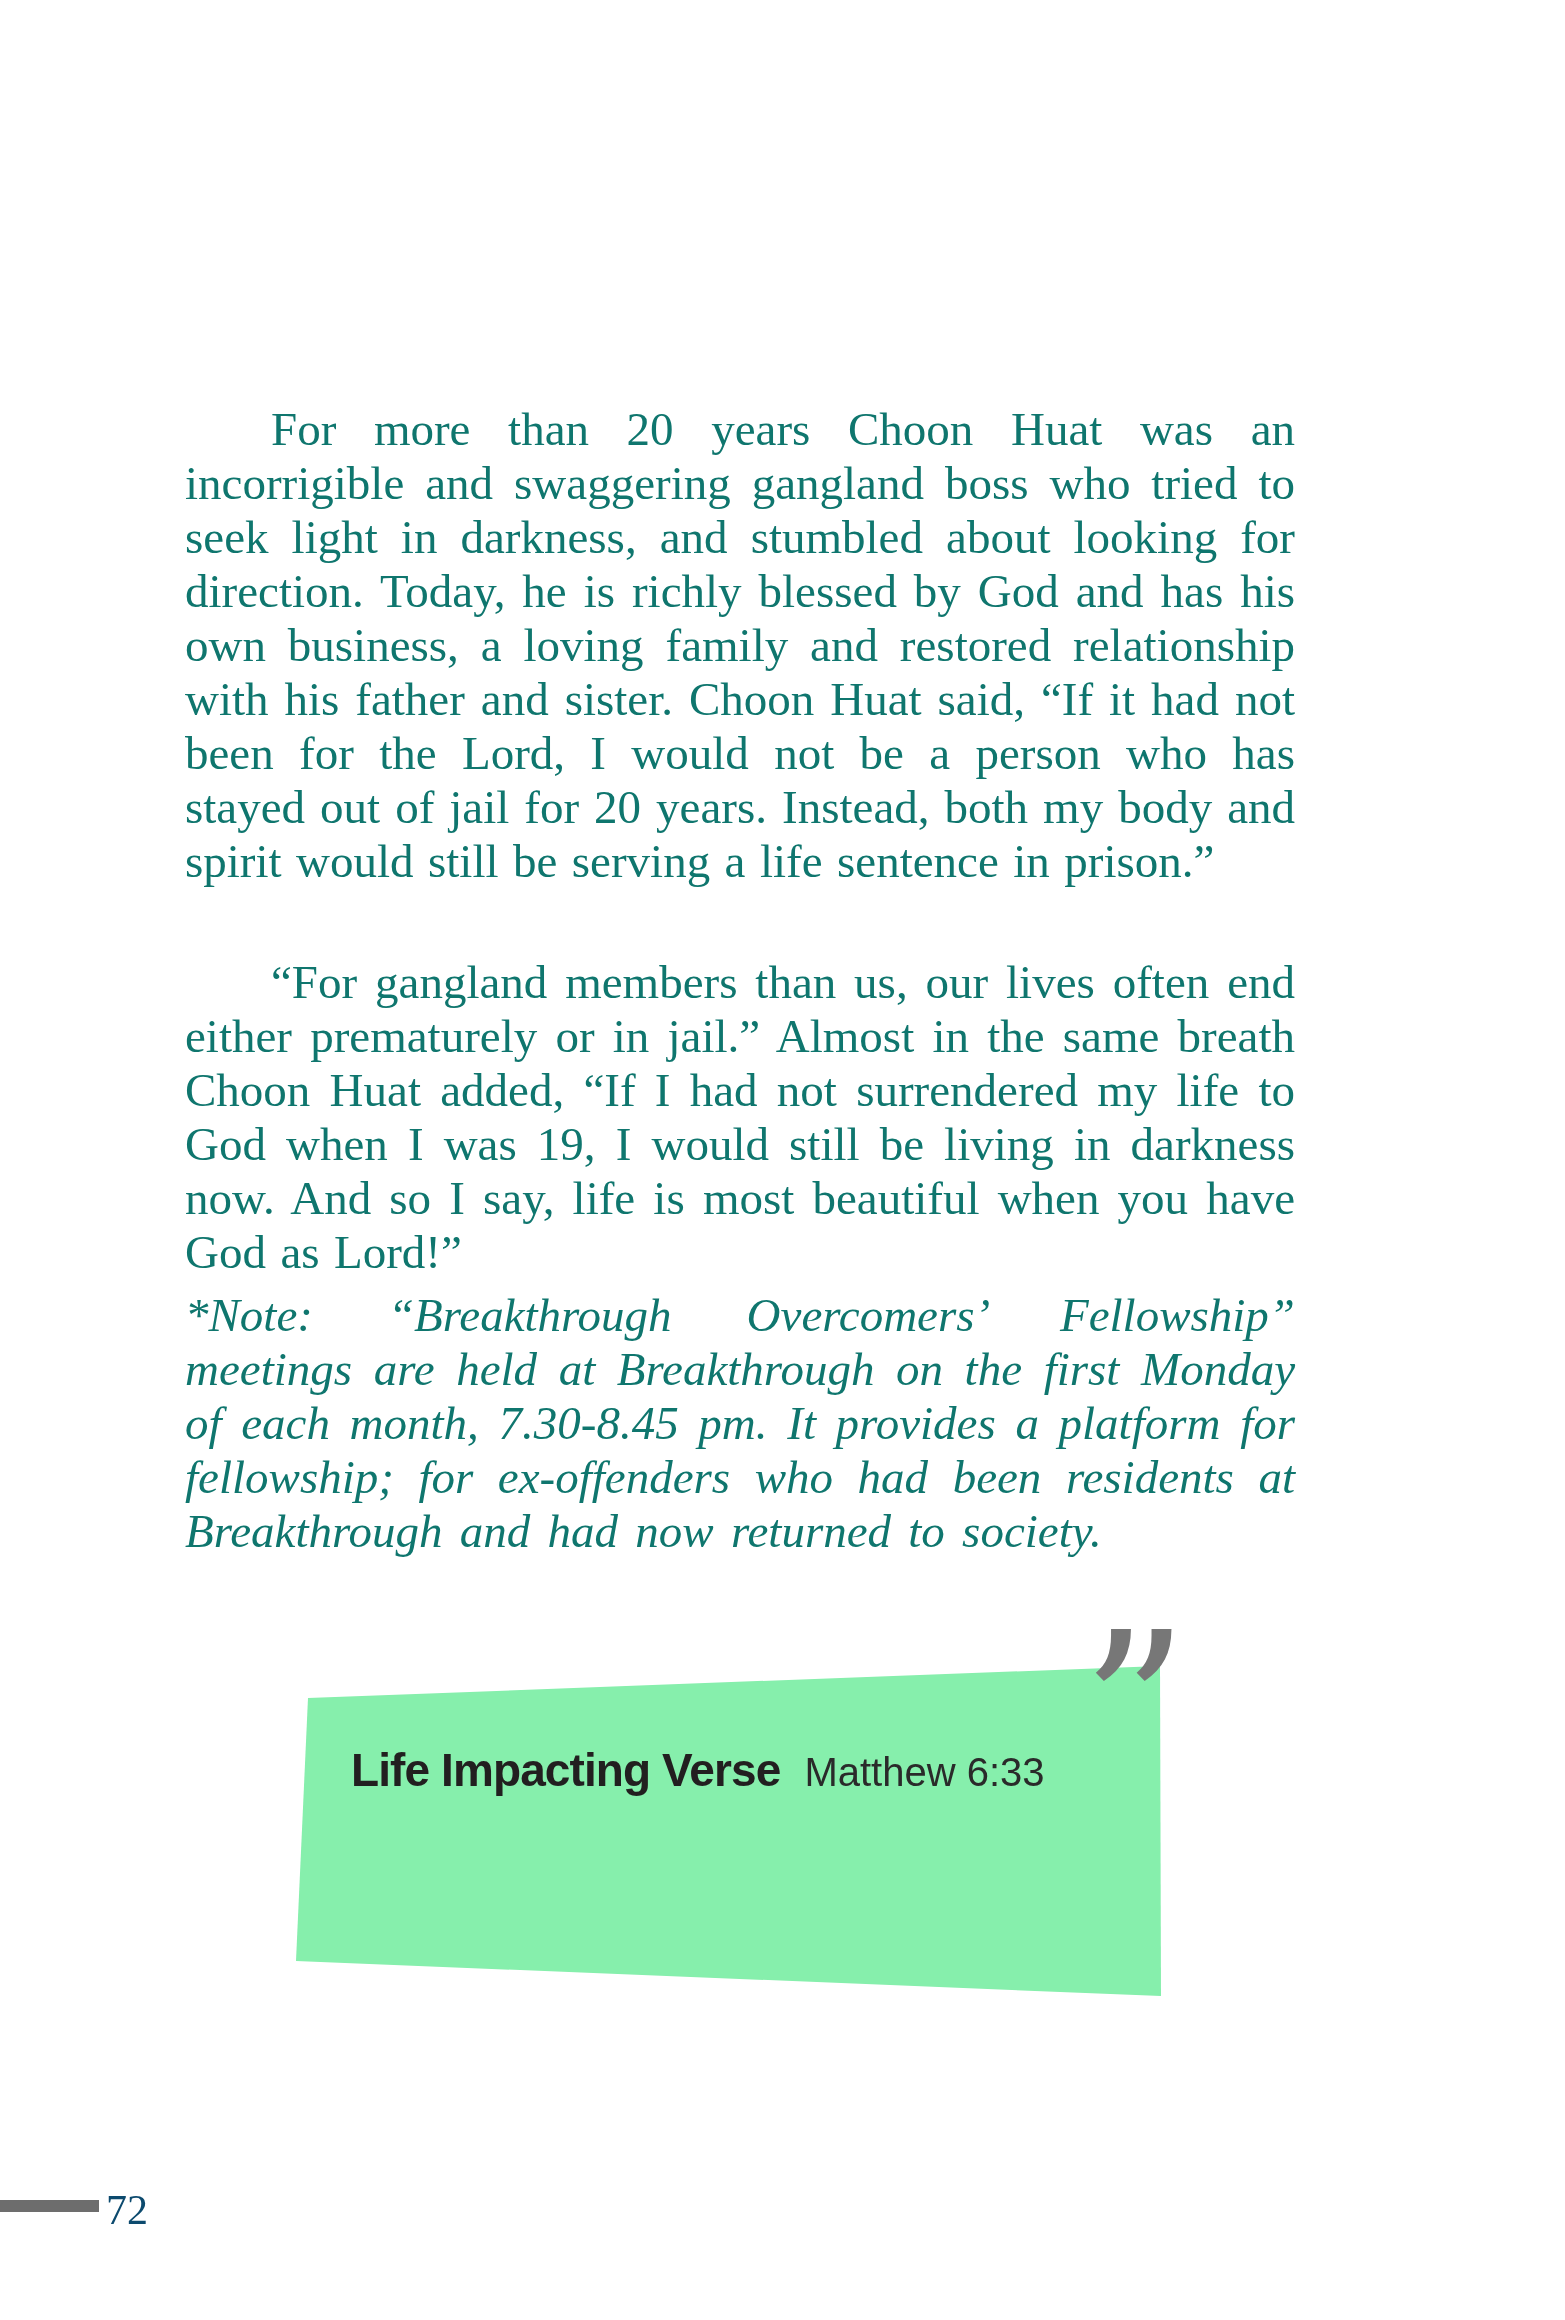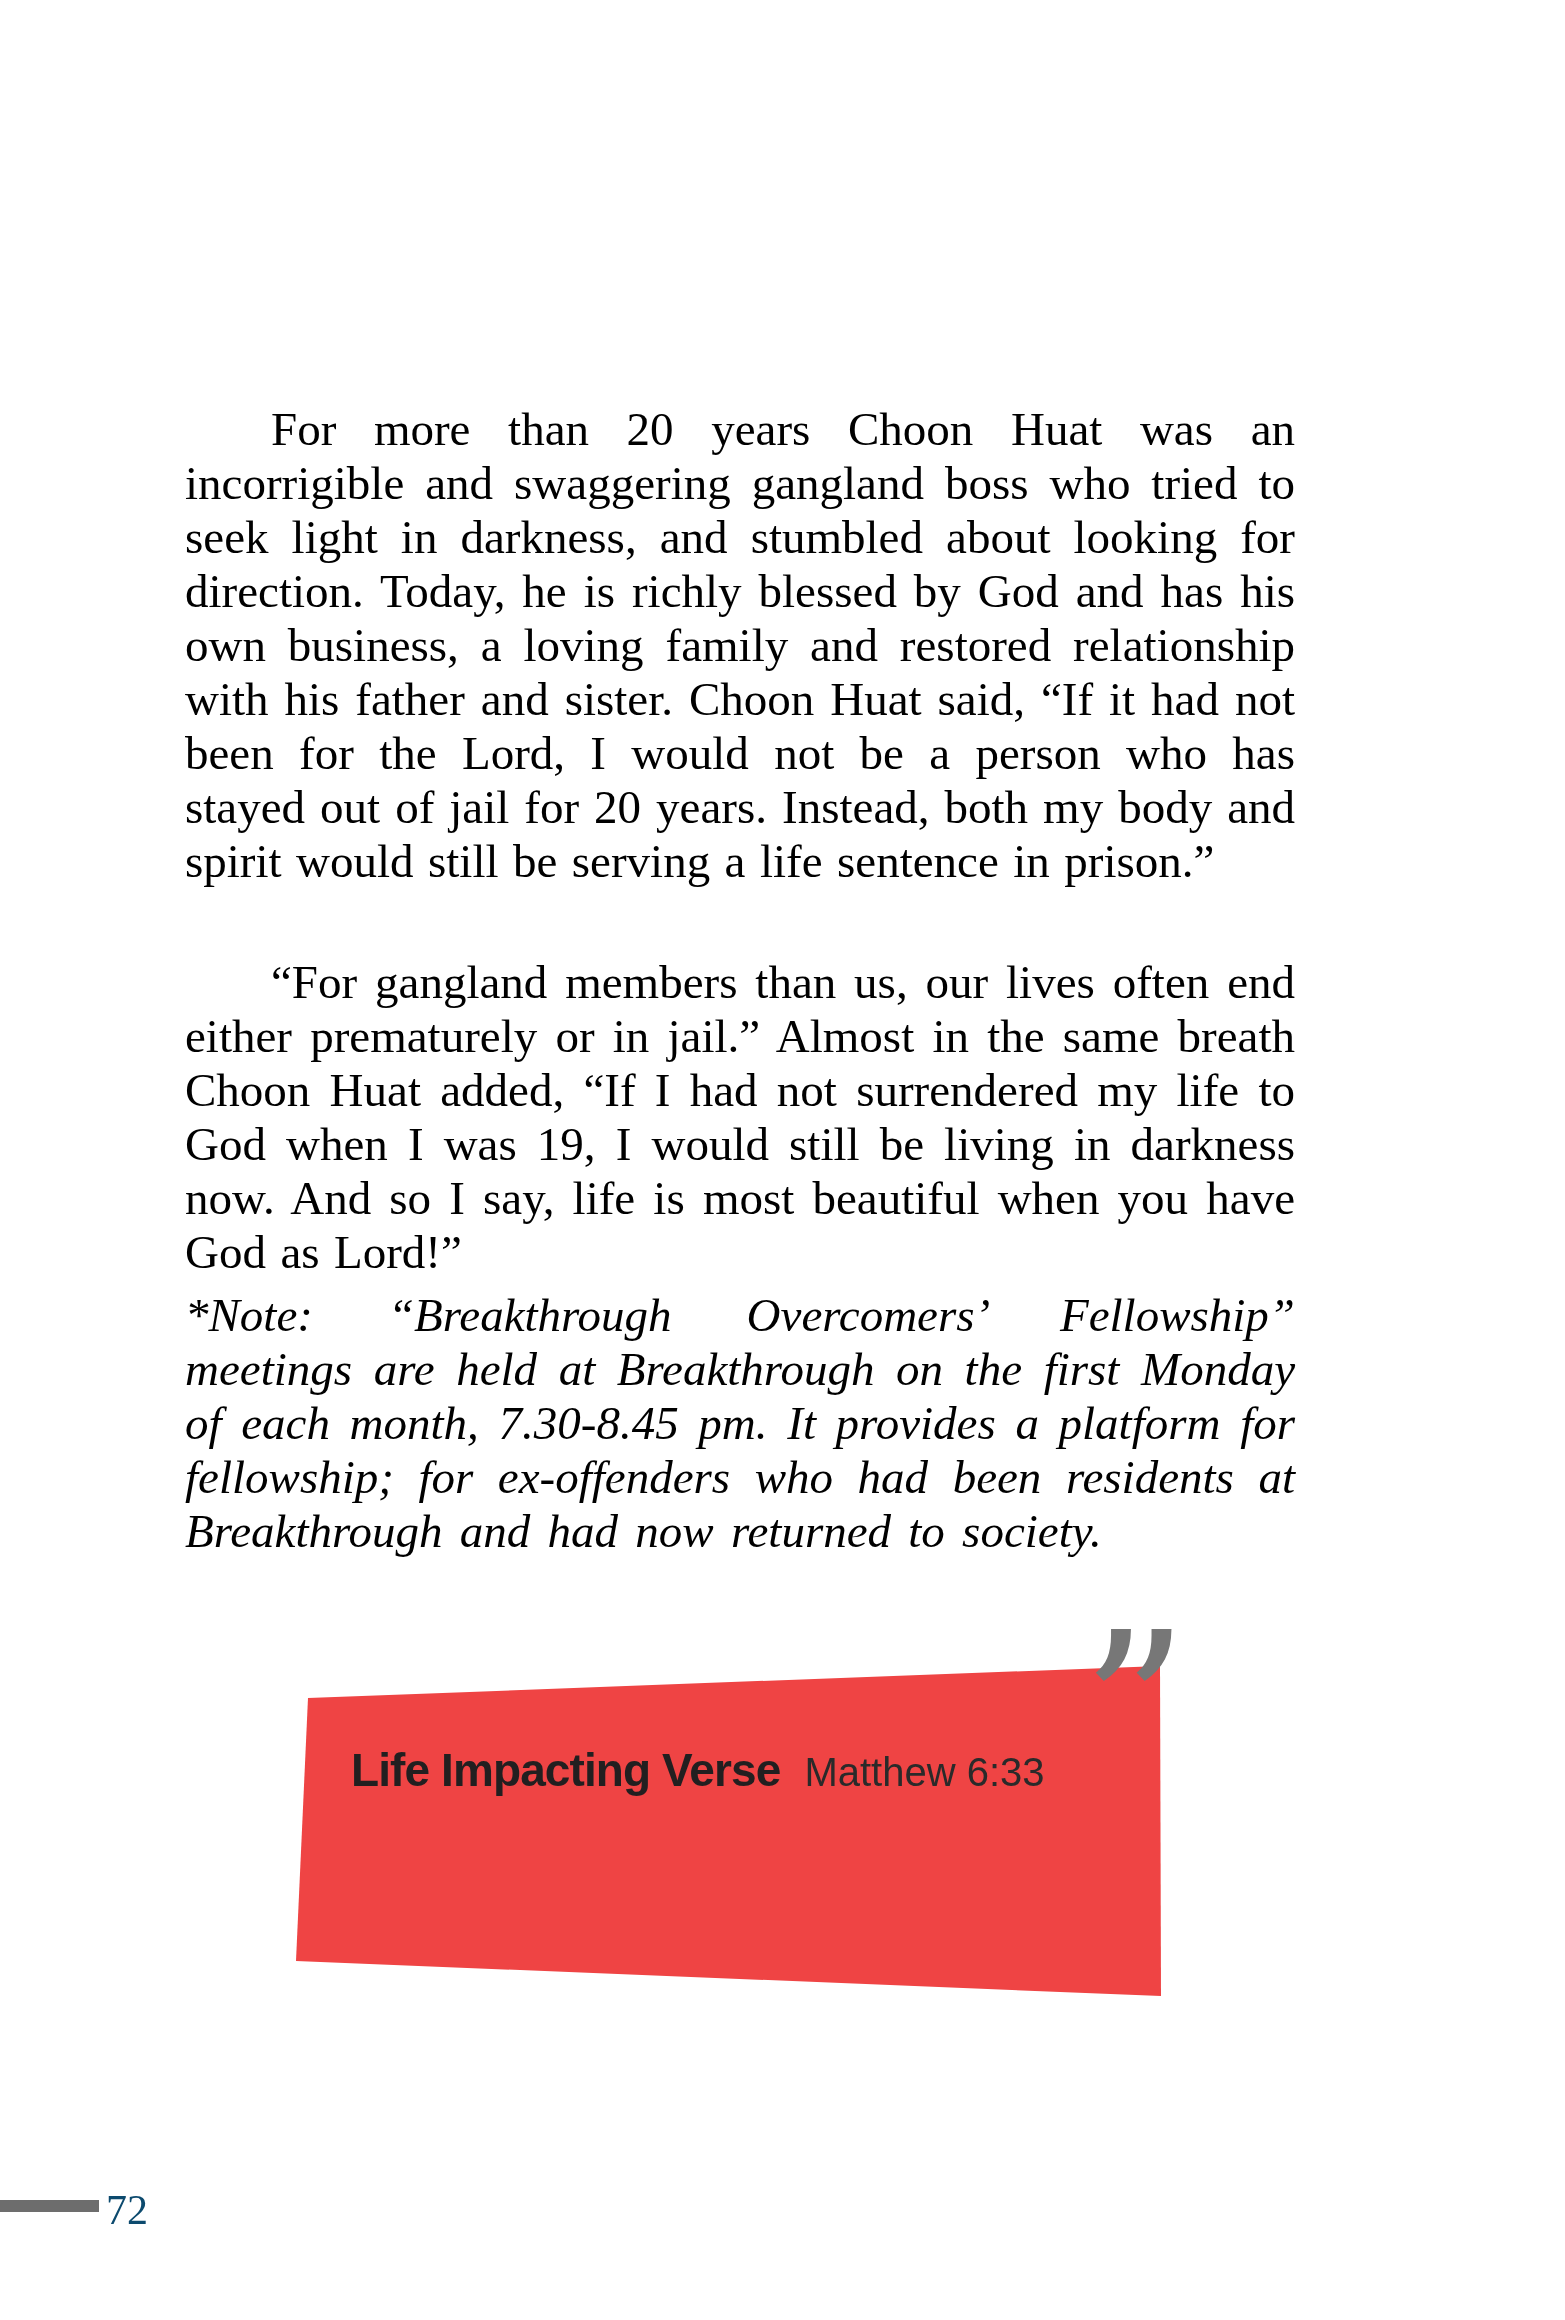--- a/index.html
+++ b/index.html
@@ -13,21 +13,21 @@
   }
 
   
   .para {
     position: absolute;
     left: 185px;
     width: 1110px;
     margin: 0;
     font-size: 47px;
     line-height: 54px;
-    color: #000000;
+    color: #0f766e;
     text-align: justify;
     word-spacing: 2.7px;
   }
   .para.indented { text-indent: 86px; }
   .para.p1 { top: 402px; }
   .para.p2 { top: 955px; }
   .para.note {
     top: 1288px;
     font-style: italic;
     word-spacing: 5.5px;
@@ -109,21 +109,21 @@
 <body>
 
 <div class="page">
 
   <p class="para indented p1">For more than 20 years Choon Huat was an incorrigible and swaggering gangland boss who tried to seek light in darkness, and stumbled about looking for direction. Today, he is richly blessed by God and has his own business, a loving family and restored relationship with his father and sister. Choon Huat said, “If it had not been for the Lord, I would not be a person who has stayed out of jail for 20 years. Instead, both my body and spirit would still be serving a life sentence in prison.”</p>
 
   <p class="para indented p2">“For gangland members than us, our lives often end either prematurely or in jail.” Almost in the same breath Choon Huat added, “If I had not surrendered my life to God when I was 19, I would still be living in darkness now. And so I say, life is most beautiful when you have God as Lord!”</p>
 
   <p class="para note">*Note: “Breakthrough Overcomers’ Fellowship” meetings are held at Breakthrough on the first Monday of each month, 7.30-8.45 pm. It provides a platform for fellowship; for ex-offenders who had been residents at Breakthrough and had now returned to society.</p>
 
-  <div class="verse-box" style="background: #ef4444;">
+  <div class="verse-box" style="background: #86efac;">
     <div class="verse-title-row">
       <span class="verse-title">Life Impacting Verse</span>
       <span class="verse-ref">Matthew 6:33</span>
     </div>
   </div>
 
   <div class="quote-mark" style="color: rgb(119, 119, 119);">”</div>
 
   <div class="footer-bar" style="background: rgb(109, 109, 109);"></div>
   <div class="page-number">72</div>

